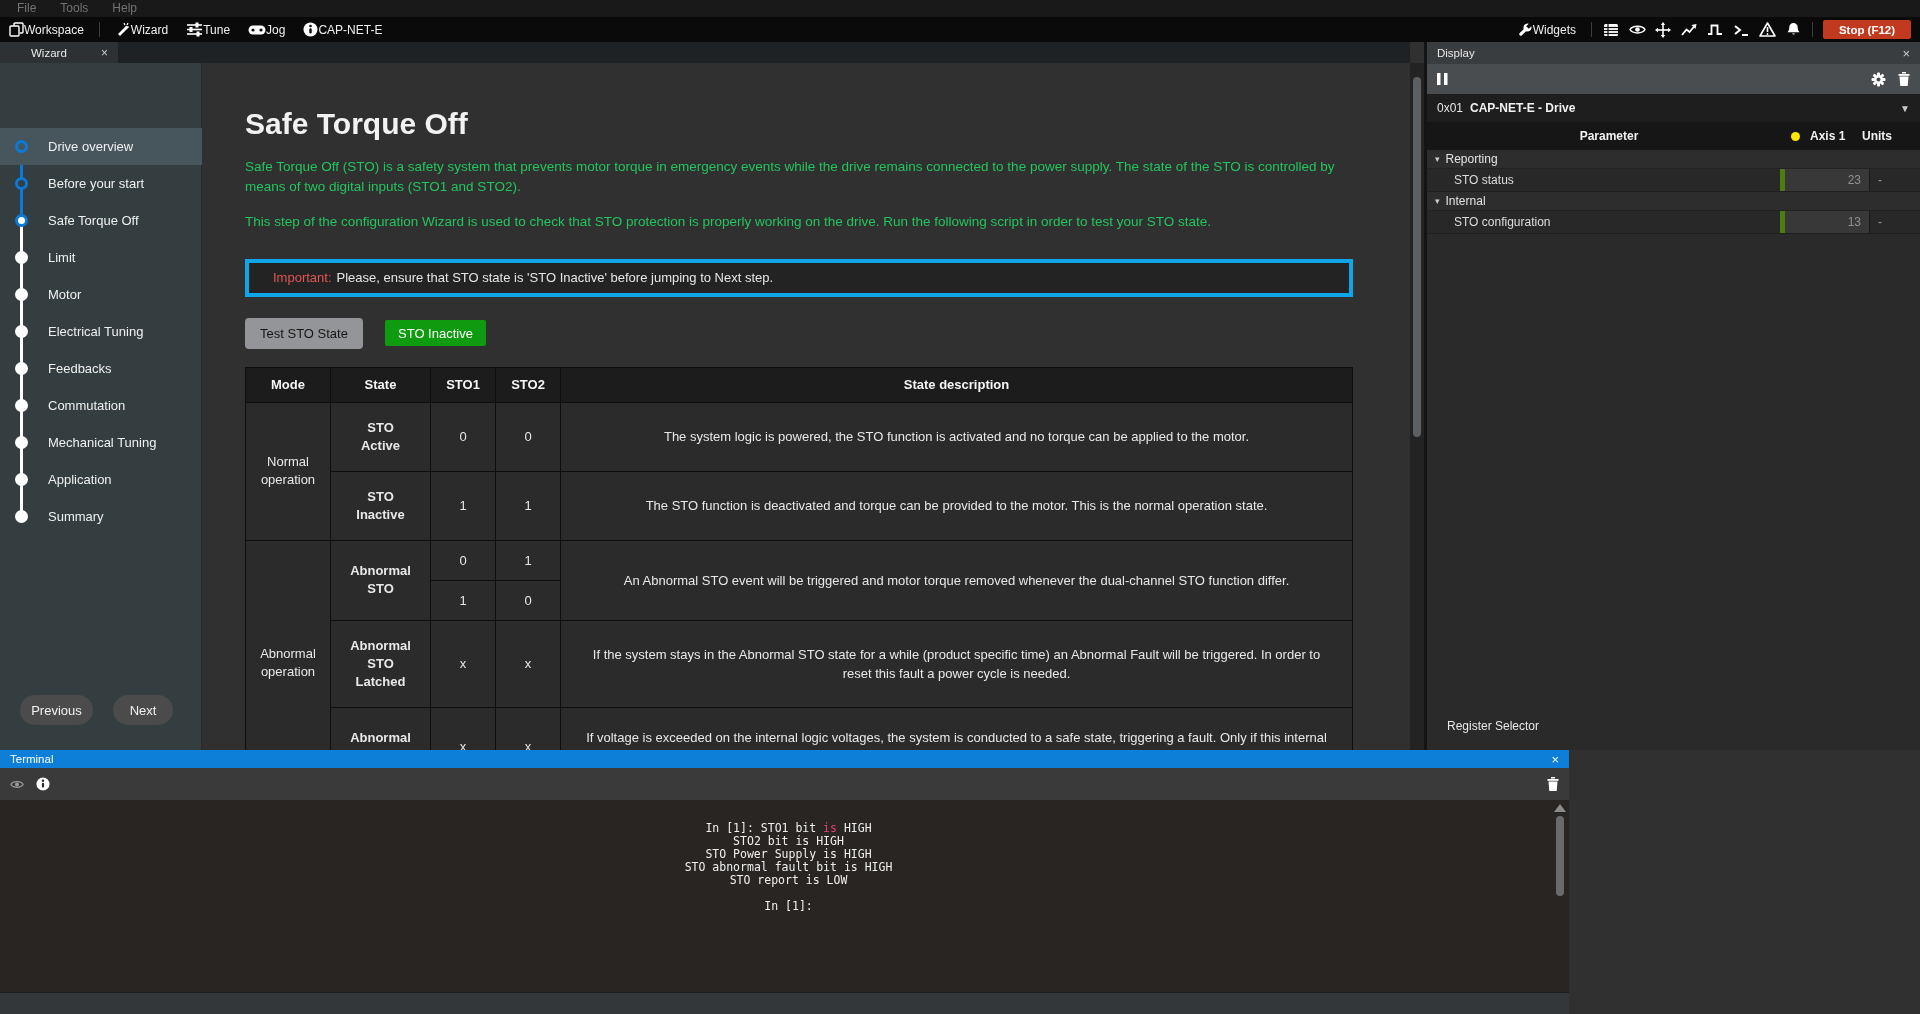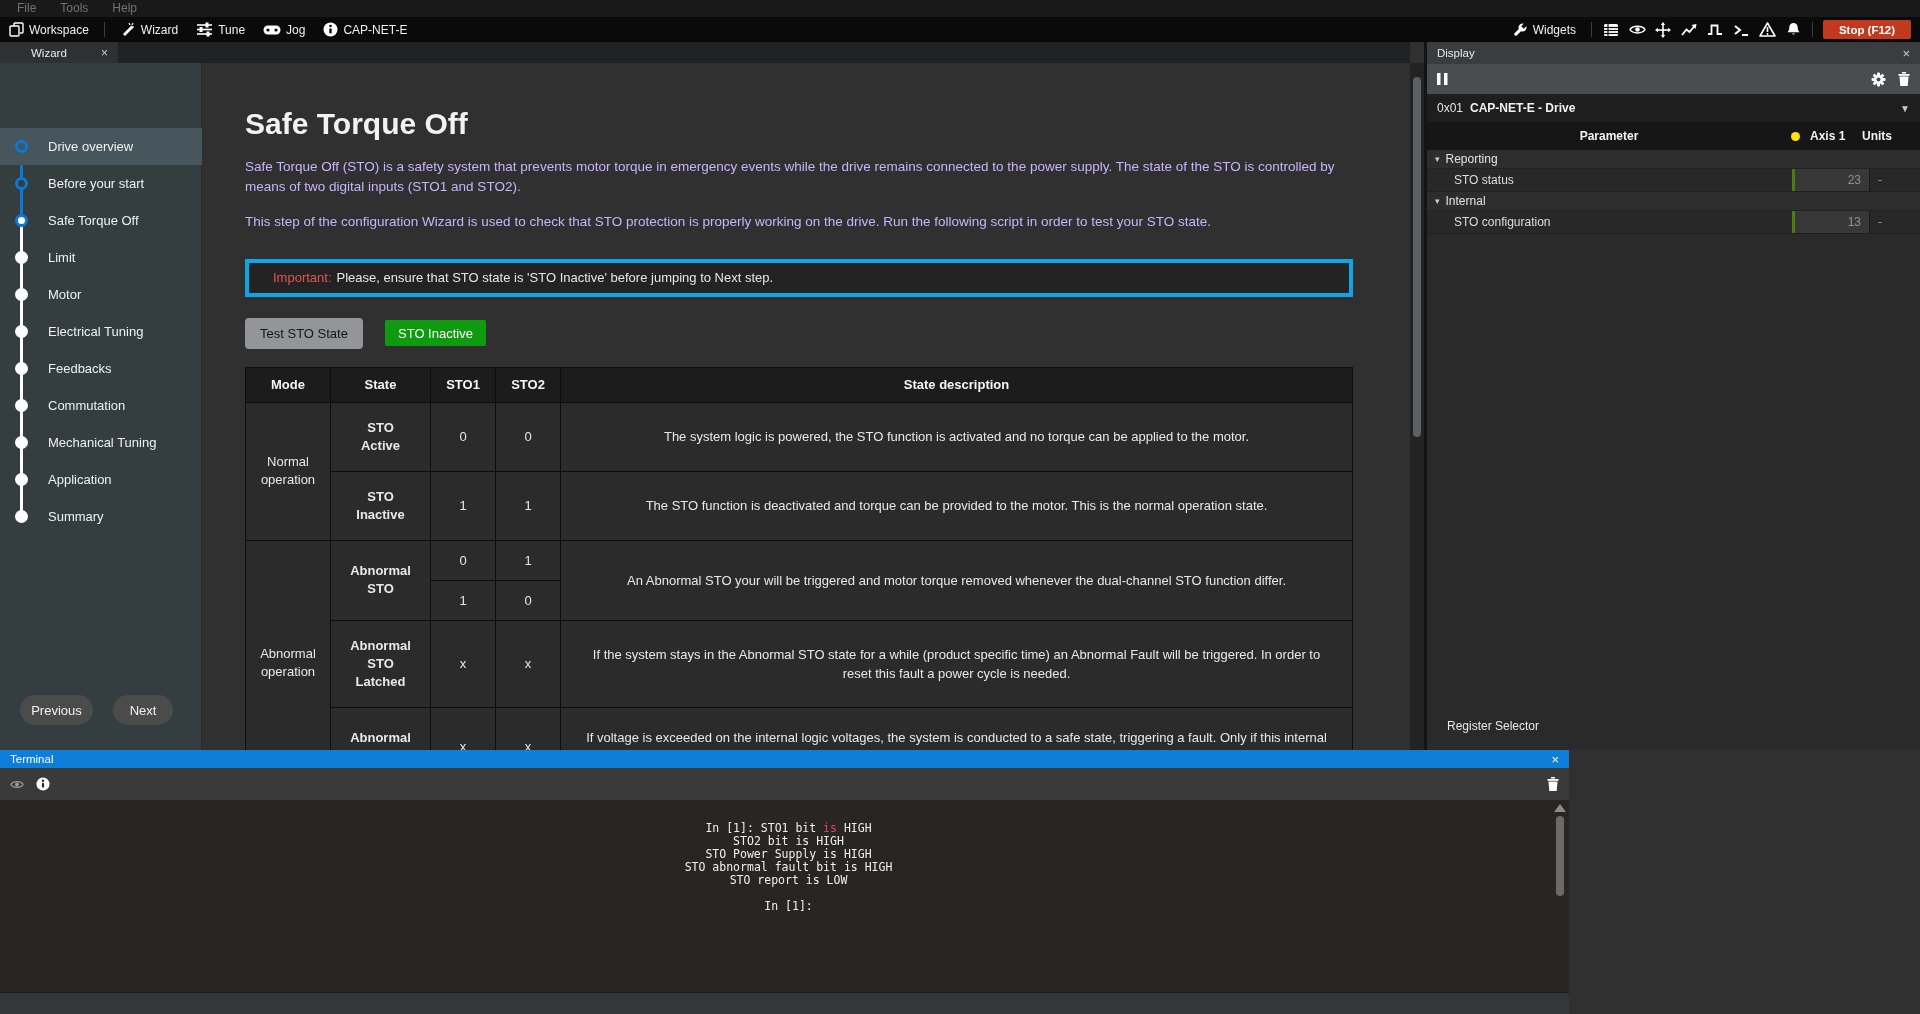--- a/index.html
+++ b/index.html
@@ -9,21 +9,21 @@
   
   #menubar { position:absolute; left:0; top:0; width:1920px; height:17px;
              background:#191919; display:flex; align-items:center; gap:2px;
              font-size:12px; color:#737373; padding-left:6px; z-index:5; }
   .menu-item { padding:0 11px; height:17px; line-height:17px; cursor:default; }
 
   
   #toolbar { position:absolute; left:0; top:17px; width:1920px; height:25px;
              background:#0a0a0a; display:flex; align-items:center; font-size:12px;
              color:#f0f0f0; z-index:5; }
-  .tb-btn { display:flex; align-items:center; gap:5px; padding:0 9px; height:25px; }
+  .tb-btn { display:flex; align-items:center; padding:0 9px; height:25px; }
   .tb-sep { width:1px; height:15px; background:#3d3d3d; margin:0 6px; }
   .tb-right { margin-left:auto; display:flex; align-items:center; }
   .icon-btn { width:26px; height:25px; display:flex; align-items:center; justify-content:center; }
   #stop-btn { background:#c13a1f; color:#fff; font-weight:bold; font-size:11.5px;
               border:none; border-radius:2px; width:88px; height:19px; margin:0 9px 0 4px; }
 
   
   #tabstrip { position:absolute; left:0; top:42px; width:1410px; height:21px; background:#1f2224; }
   #wizard-tab { position:absolute; left:0; top:0; width:118px; height:21px; background:#2d3134;
                 display:flex; align-items:center; font-size:11.5px; color:#e8e8e8; }
@@ -47,21 +47,21 @@
   .step-label { margin-left:48px; font-size:13px; color:#f0f0f0; }
   .nav-btn { position:absolute; height:30px; border:none; border-radius:15px; background:#4b4b4b;
              color:#f0f0f0; font-size:13px; font-family:inherit; }
   #prev-btn { left:20px;  top:632px; width:73px; }
   #next-btn { left:113px; top:632px; width:60px; }
 
   
   #main { position:absolute; left:202px; top:63px; width:1208px; height:687px; background:#303030;
           padding:44px 0 0 43px; }
   #page-title { font-size:30px; font-weight:bold; color:#f2f2f2; }
-  .para { width:1108px; margin-top:16px; font-size:13.5px; line-height:19.5px; color:#c4b5fd; }
+  .para { width:1108px; margin-top:16px; font-size:13.5px; line-height:19.5px; color:#22c55e; }
   #important-box { width:1108px; height:38px; margin-top:27px; background:#232323;
                    border:4px solid #0ea5e9; display:flex; align-items:center; padding-left:24px;
                    font-size:13px; }
   #important-box .imp { color:#e05555; margin-right:5px; }
   #action-row { margin-top:21px; display:flex; align-items:center; }
   #test-sto-btn { width:118px; height:31px; background:#939598; color:#161616; border:none;
                   border-radius:4px; font-size:13px; font-family:inherit; }
   #sto-badge { margin-left:22px; height:26px; padding:0 13px; background:#0f9b10; color:#ffffff;
                font-size:13px; display:flex; align-items:center; border-radius:2px; }
 
@@ -103,21 +103,21 @@
   #dp-colhdr .param-col { flex:1; text-align:center; }
   #dp-colhdr .axis-dot { width:9px; height:9px; border-radius:50%; background:#ffe600; margin-right:10px; }
   #dp-colhdr .axis-col { width:52px; }
   #dp-colhdr .units-col { width:58px; }
   .dp-group { height:19px; background:#2d2d2d; display:flex; align-items:center; gap:6px;
               padding-left:8px; font-size:12px; color:#e3e3e3; border-bottom:1px solid #222222; }
   .dp-group .g-caret { font-size:9px; color:#cccccc; }
   .dp-row { height:23px; background:#282828; display:flex; align-items:center; font-size:12px;
             color:#dddddd; border-bottom:1px solid #1f1f1f; }
   .dp-row .p-name { flex:1; padding-left:27px; }
-  .dp-row .p-value { width:78px; height:100%; background:#383838; border-left:3px solid #4d7c0f;
+  .dp-row .p-value { width:90px; height:100%; background:#383838; border-left:5px solid #4d7c0f;
                      border-right:1px solid #1a1a1a; display:flex; align-items:center;
                      justify-content:flex-end; padding-right:8px; color:#909090; }
   .dp-row .p-units { width:50px; padding-left:8px; color:#9a9a9a; }
   #register-selector { position:absolute; left:20px; bottom:17px; font-size:12px; color:#e8e8e8; }
 
   
   #terminal { position:absolute; left:0; top:750px; width:1569px; height:264px;text-align:center; }
   #term-bar { height:18px; background:#0d7fd9; display:flex; align-items:center;
               font-size:11.5px; color:#ffffff; padding:0 10px; }
   #term-bar .x { margin-left:auto; font-size:13px; }
@@ -401,21 +401,21 @@
       <td class="state-cell">STO Inactive</td>
       <td>1</td>
       <td>1</td>
       <td class="desc-cell">The STO function is deactivated and torque can be provided to the motor. This is the normal operation state.</td>
     </tr>
     <tr class="r3">
       <td class="mode-cell" rowspan="4">Abnormal operation</td>
       <td class="state-cell" rowspan="2">Abnormal STO</td>
       <td>0</td>
       <td>1</td>
-      <td class="desc-cell" rowspan="2">An Abnormal STO your will be triggered and motor torque removed whenever the dual-channel STO function differ.</td>
+      <td class="desc-cell" rowspan="2">An Abnormal STO event will be triggered and motor torque removed whenever the dual-channel STO function differ.</td>
     </tr>
     <tr class="r4">
       <td>1</td>
       <td>0</td>
     </tr>
     <tr class="r5">
       <td class="state-cell">Abnormal STO Latched</td>
       <td>x</td>
       <td>x</td>
       <td class="desc-cell">If the system stays in the Abnormal STO state for a while (product specific time) an Abnormal Fault will be triggered. In order to reset this fault a power cycle is needed.</td>

